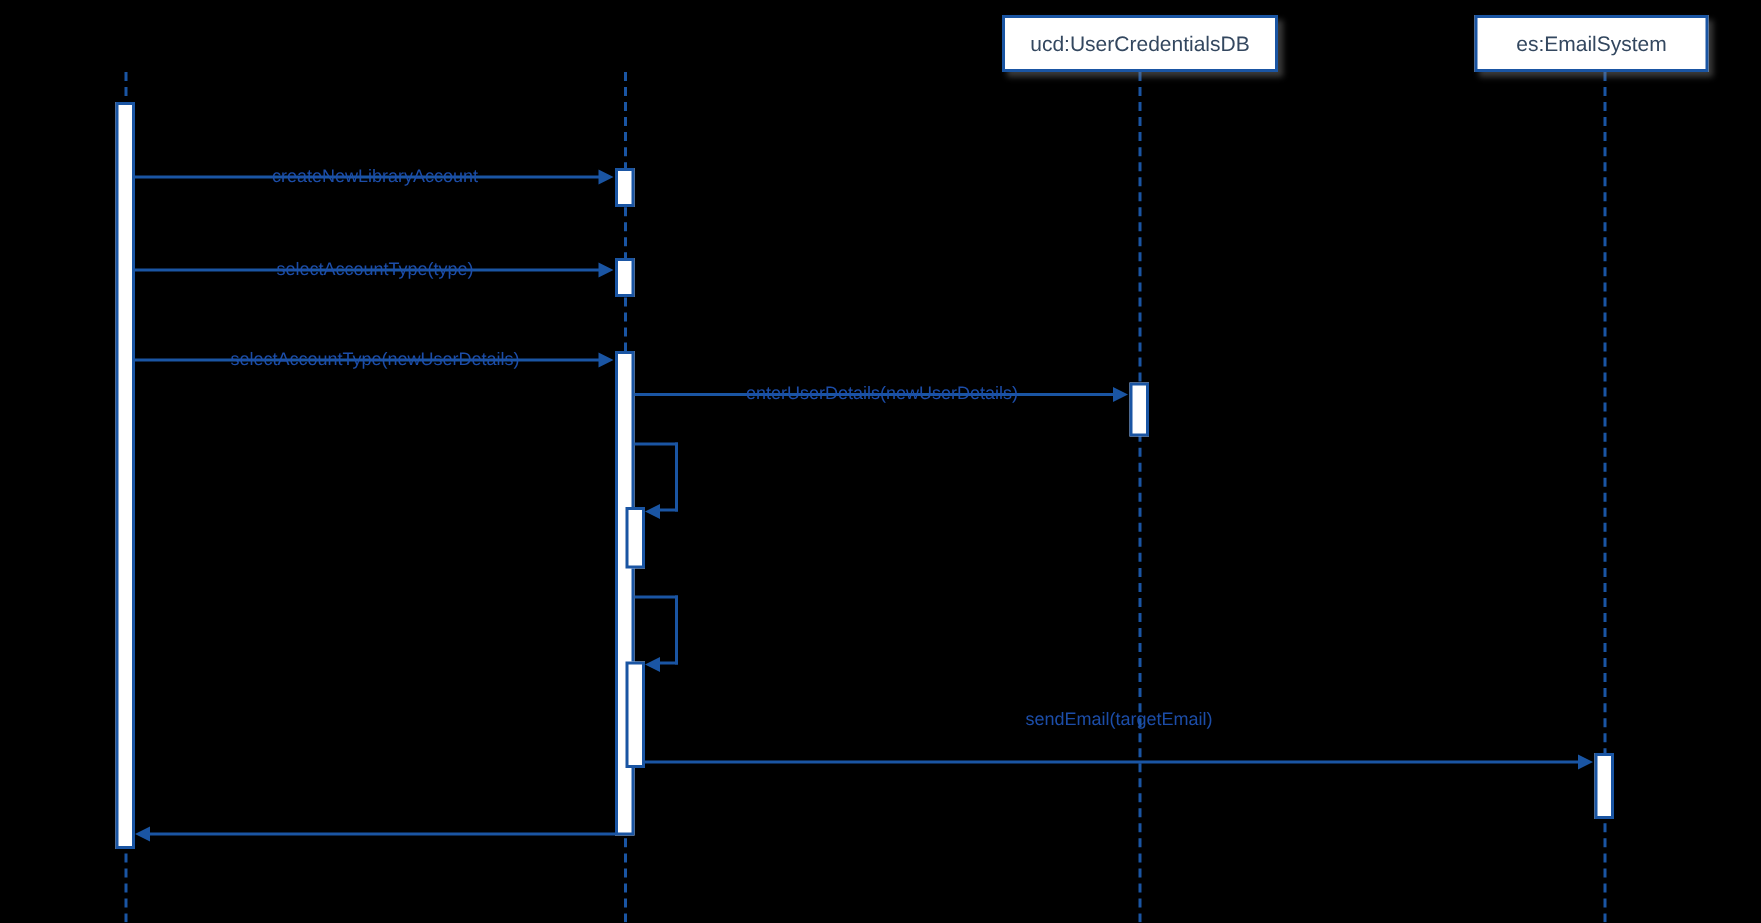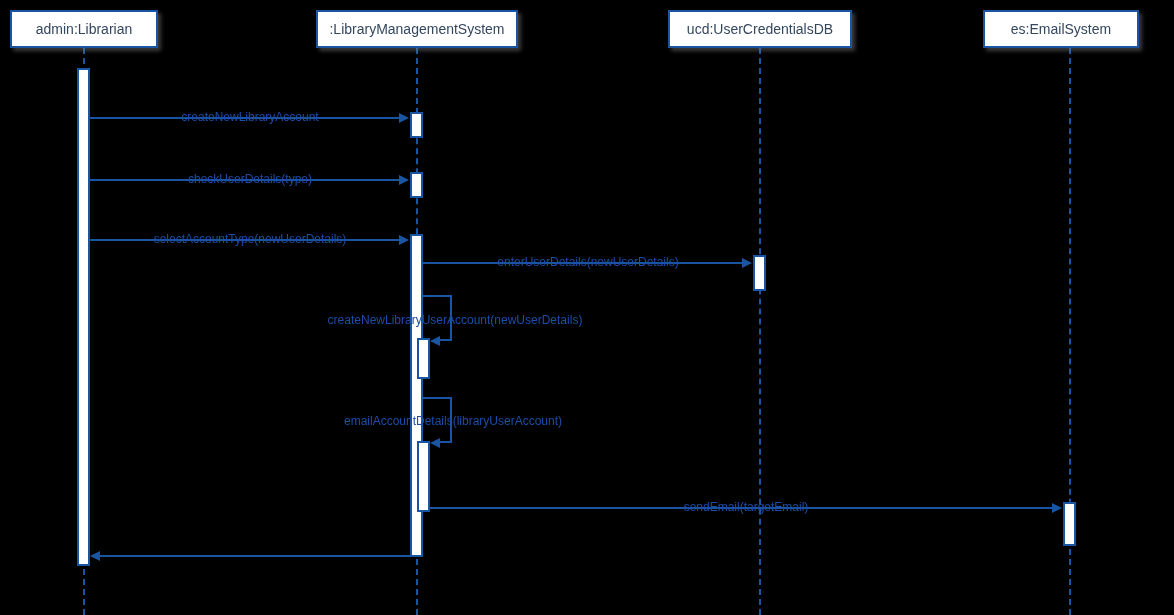--- a/index.html
+++ b/index.html
@@ -86,26 +86,20 @@
 </head>
 <body>
 
 <div id="diagram">
 
   <div class="lifeline" style="left:83px;"></div>
   <div class="lifeline" style="left:416px;"></div>
   <div class="lifeline" style="left:759px;"></div>
   <div class="lifeline" style="left:1069px;"></div>
 
-  <div class="participant-box" style="left:10px;  width:148px;">
-    <span>admin:Librarian</span>
-  </div>
-  <div class="participant-box" style="left:316px; width:202px;">
-    <span>:LibraryManagementSystem</span>
-  </div>
   <div class="participant-box" style="left:668px; width:184px;text-align:center;">
     <span>ucd:UserCredentialsDB</span>
   </div>
   <div class="participant-box" style="left:983px; width:156px;">
     <span>es:EmailSystem</span>
   </div>
 
   <div class="activation" style="left:77px;  top:68px;  height:498px;"></div>
   <div class="activation" style="left:410px; top:112px; height:26px;"></div>
   <div class="activation" style="left:410px; top:172px; height:26px;"></div>
@@ -114,42 +108,40 @@
   <div class="activation" style="left:417px; top:441px; height:71px;"></div>
   <div class="activation" style="left:753px; top:255px; height:36px;"></div>
   <div class="activation" style="left:1063px; top:502px; height:44px;"></div>
 
   <div class="msg-line" style="left:90px; top:117px; width:310px;"></div>
   <div class="arrow-right" style="left:399px; top:113px;"></div>
   <div class="msg-label" style="left:250px; top:110px;">createNewLibraryAccount</div>
 
   <div class="msg-line" style="left:90px; top:179px; width:310px;"></div>
   <div class="arrow-right" style="left:399px; top:175px;"></div>
-  <div class="msg-label" style="left:250px; top:172px;">checkUserDetails(type)</div>
+  <div class="msg-label" style="left:250px; top:172px;">selectAccountType(type)</div>
 
   <div class="msg-line" style="left:90px; top:239px; width:310px;"></div>
   <div class="arrow-right" style="left:399px; top:235px;"></div>
   <div class="msg-label" style="left:250px; top:232px;">selectAccountType(newUserDetails)</div>
 
   <div class="msg-line" style="left:423px; top:262px; width:320px;"></div>
   <div class="arrow-right" style="left:742px; top:258px;"></div>
   <div class="msg-label" style="left:588px; top:255px;">enterUserDetails(newUserDetails)</div>
 
   <div class="msg-line" style="left:423px; top:295px; width:29px;"></div>
   <div class="msg-line vert" style="left:450px; top:295px; height:46px;"></div>
   <div class="msg-line" style="left:438px; top:339px; width:14px;"></div>
   <div class="arrow-left" style="left:430px; top:336px;"></div>
-  <div class="msg-label" style="left:455px; top:313px;">createNewLibraryUserAccount(newUserDetails)</div>
 
   <div class="msg-line" style="left:423px; top:397px; width:29px;"></div>
   <div class="msg-line vert" style="left:450px; top:397px; height:46px;"></div>
   <div class="msg-line" style="left:438px; top:441px; width:14px;"></div>
   <div class="arrow-left" style="left:430px; top:438px;"></div>
-  <div class="msg-label" style="left:453px; top:414px;">emailAccountDetails(libraryUserAccount)</div>
 
   <div class="msg-line" style="left:430px; top:507px; width:623px;"></div>
   <div class="arrow-right" style="left:1052px; top:503px;"></div>
-  <div class="msg-label" style="left:746px; top:500px;">sendEmail(targetEmail)</div>
+  <div class="msg-label" style="left:746px; top:472px;">sendEmail(targetEmail)</div>
 
   <div class="msg-line" style="left:100px; top:555px; width:310px;"></div>
   <div class="arrow-left" style="left:90px; top:551px;"></div>
 
 </div>
 
 </body></html>

